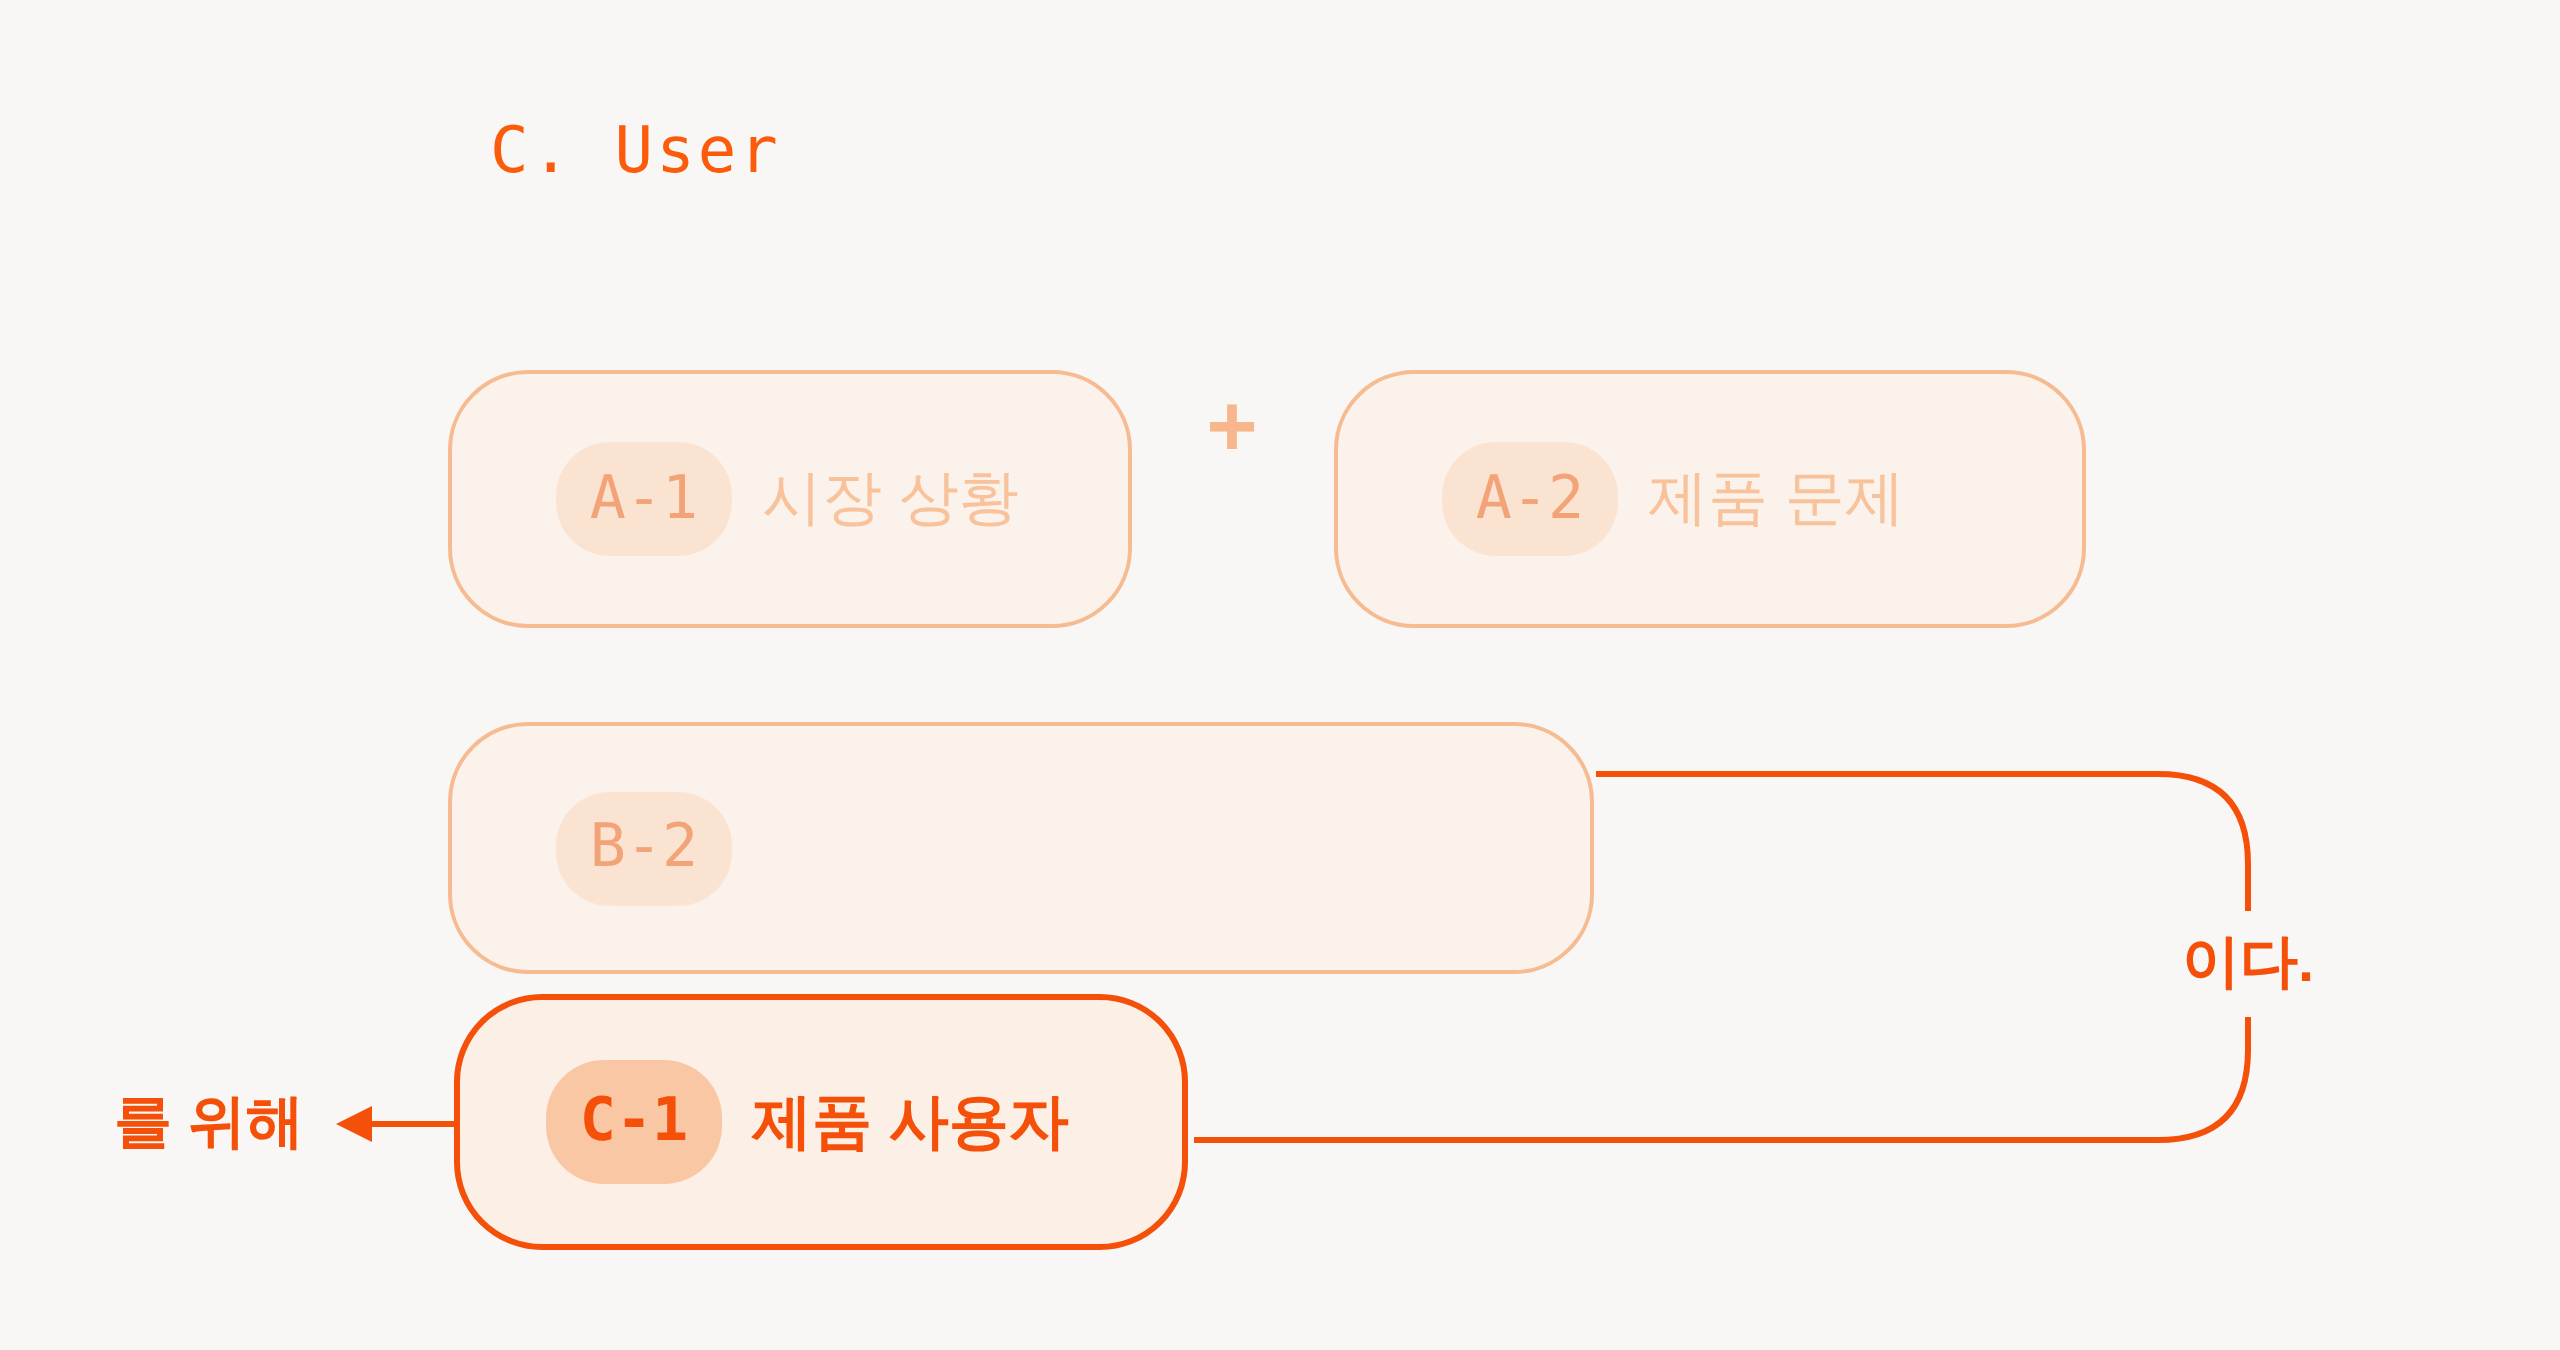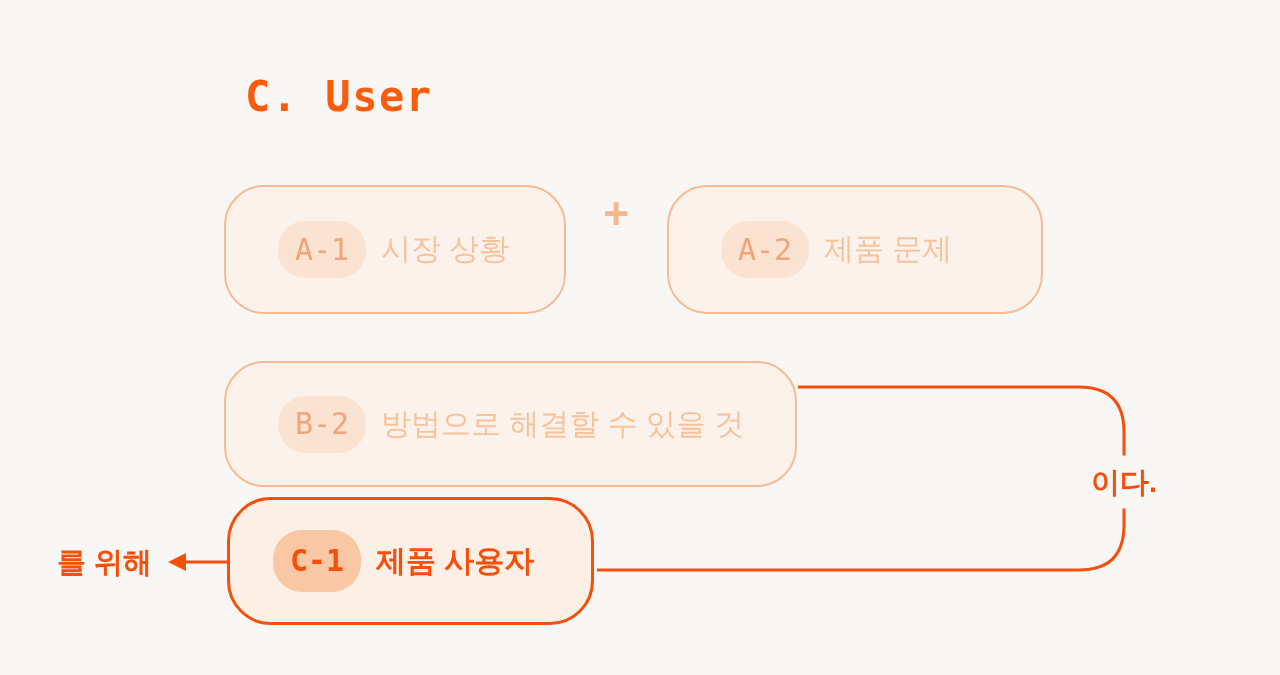--- a/index.html
+++ b/index.html
@@ -17,24 +17,24 @@
   }
   *{margin:0;padding:0;box-sizing:border-box;}
   html,body{width:1280px;height:675px;overflow:hidden;}
   body{
     position:relative;
     background:var(--background);
     font-family:"Liberation Sans", sans-serif;
   }
   .title{
     position:absolute;
-    left:245px; top:72px;
+    left:245px; top:56px;
     font-family:"DejaVu Sans Mono", monospace;
-    font-size:42px;
-    font-weight:700;
+    font-size:32px;
+    font-weight:400;
     letter-spacing:1.5px;
     color:var(--title);
     white-space:nowrap;
   }
   .shape{
     position:absolute;
     display:flex;
     align-items:center;
     border-radius:40px;
     border:2px solid var(--muted-border);
@@ -132,21 +132,20 @@
 
 <div class="plus">+</div>
 
 <div class="shape muted box-a2">
   <span class="badge">A-2</span>
   <span class="shape-label">제품 문제</span>
 </div>
 
 <div class="shape muted box-b1">
   <span class="badge">B-2</span>
-  <span class="shape-label">방법으로 해결할 수 있을 것</span>
 </div>
 
 <div class="shape box-c1">
   <span class="badge">C-1</span>
   <span class="shape-label">제품 사용자</span>
 </div>
 
 <svg class="connector-layer" viewBox="0 0 1280 675" xmlns="http://www.w3.org/2000/svg">
   <path d="M 798 387 H 1079 Q 1124 387 1124 432 V 525 Q 1124 570 1079 570 H 597" fill="none" stroke="#F4500A" stroke-width="3"></path>
   <path d="M 227 562 H 180" fill="none" stroke="#F4500A" stroke-width="3"></path>

